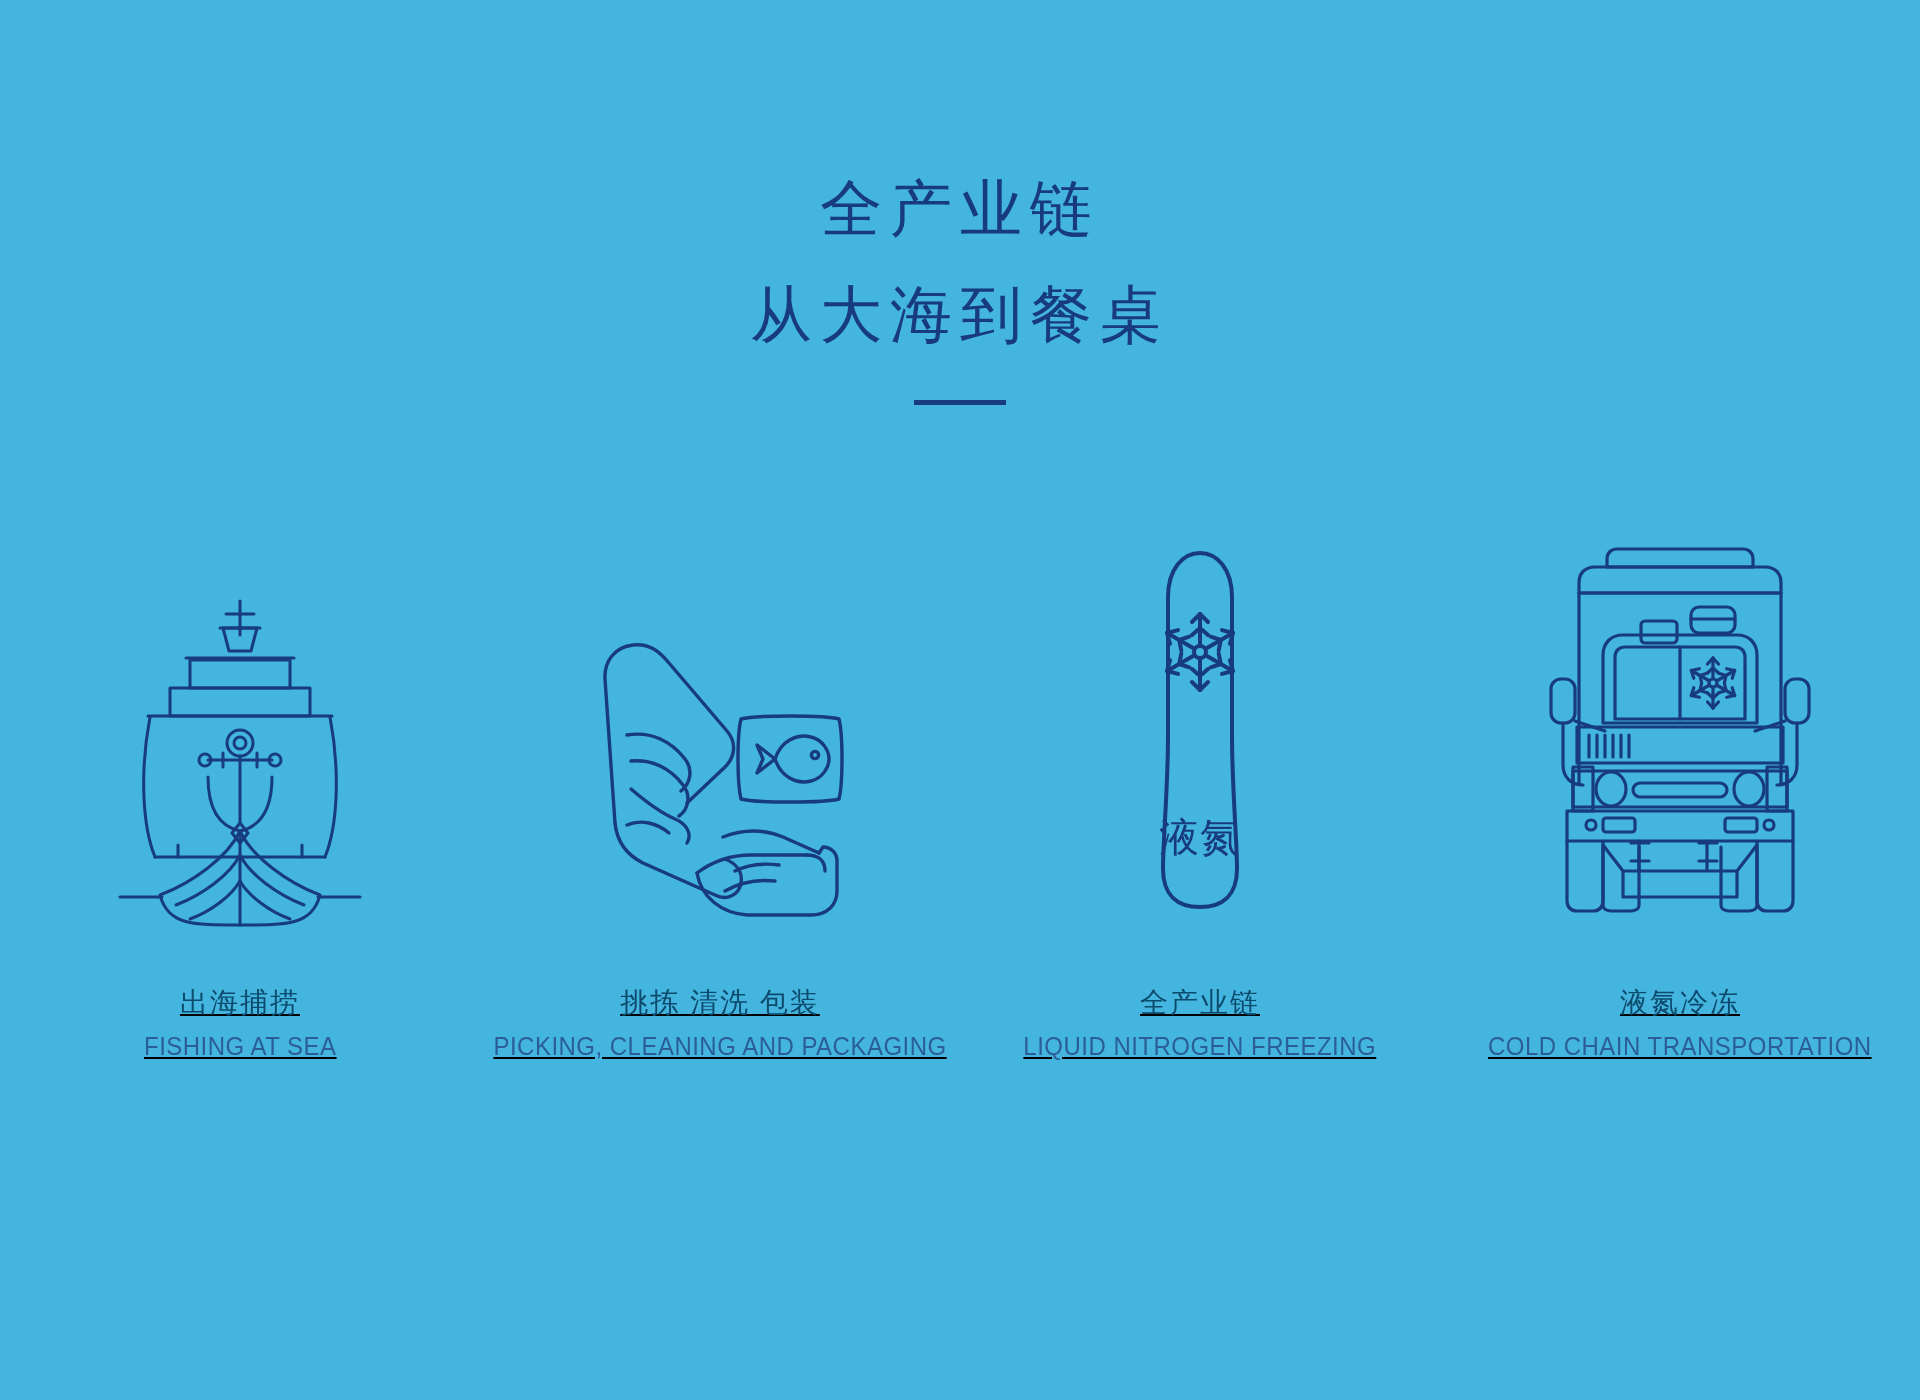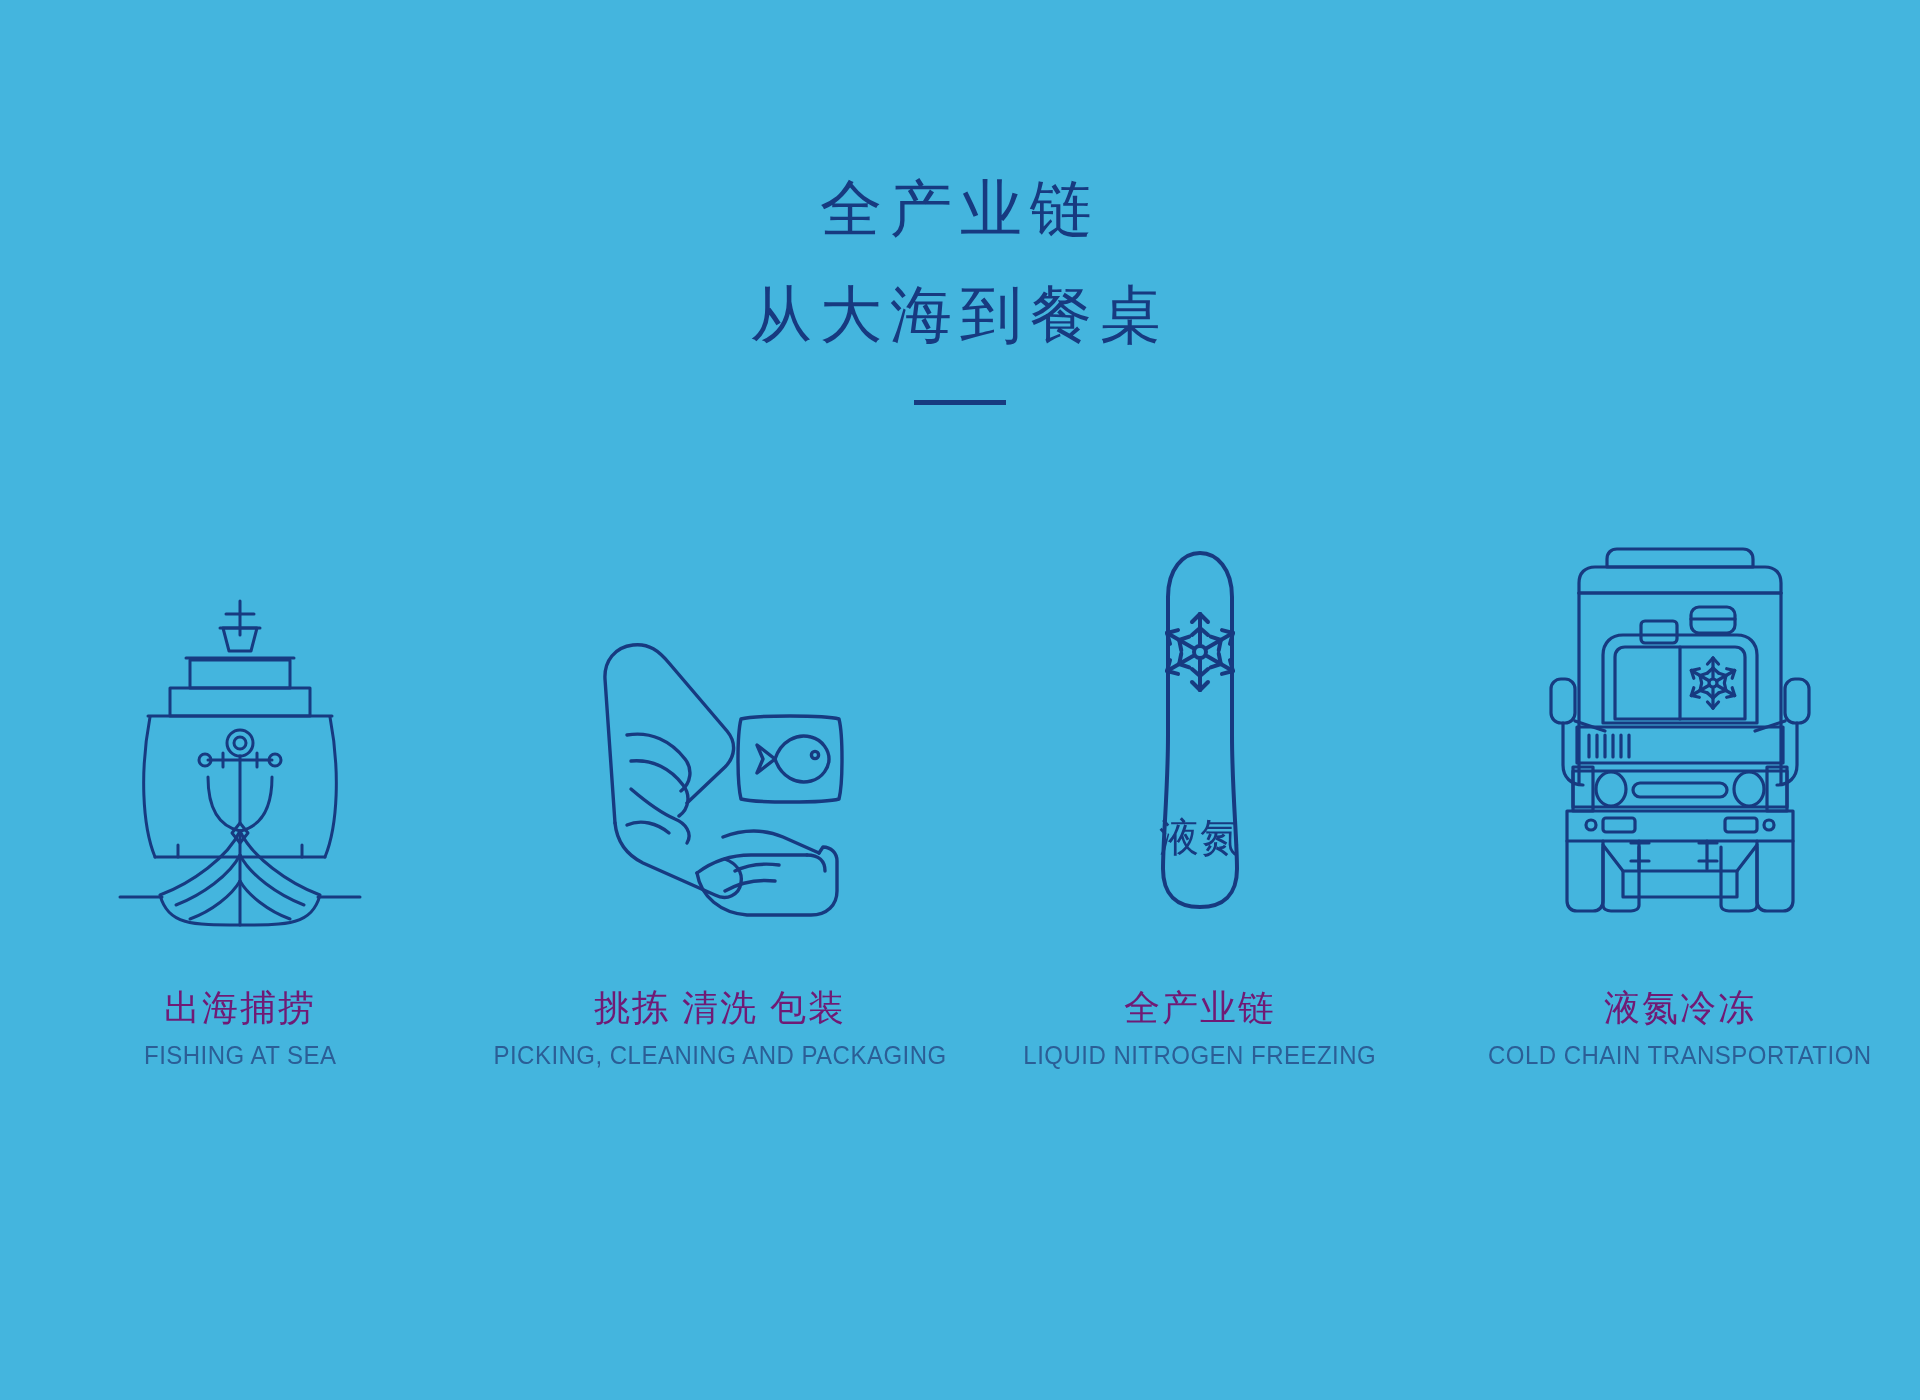--- a/index.html
+++ b/index.html
@@ -62,38 +62,39 @@
     align-items: flex-end;
     justify-content: space-between;
     box-sizing: border-box;
     padding: 0 0px;
   }
   .step {
     width: 480px;
     display: flex;
     flex-direction: column;
     align-items: center;
+    text-decoration: underline;
   }
   .icon-box {
     height: 390px;
     display: flex;
     align-items: flex-end;
     justify-content: center;
   }
   .icon-box svg {
     display: block;
     overflow: visible;
   }
   .labels {
     margin-top: 62px;
     text-align: center;
   }
   .label-cn {
-    color: #701a75;
-    font-size: 36px;
+    color: #0c4a6e;
+    font-size: 28px;
     letter-spacing: 2px;
     line-height: 1.15;
     white-space: nowrap;
     font-weight: 400;
   }
   .label-en {
     margin-top: 14px;
     color: #2b5e96;
     font-size: 25px;
     letter-spacing: 0.5px;

